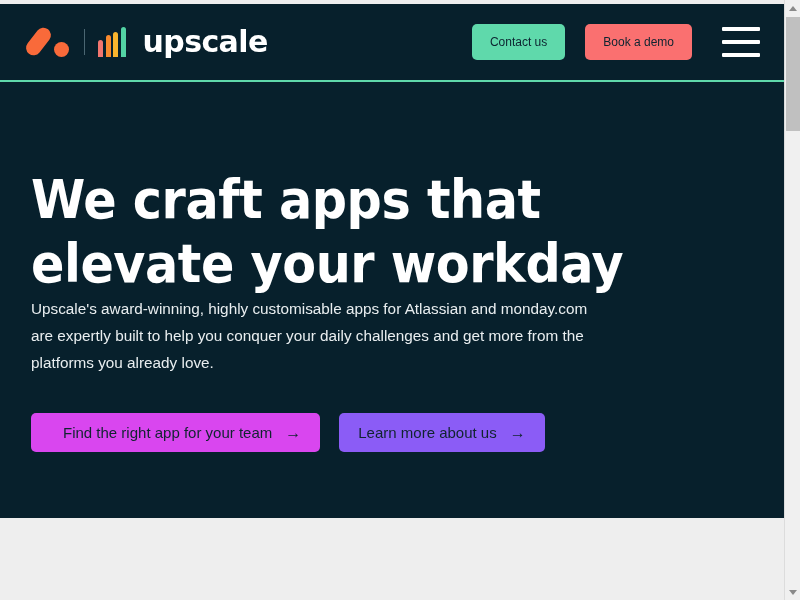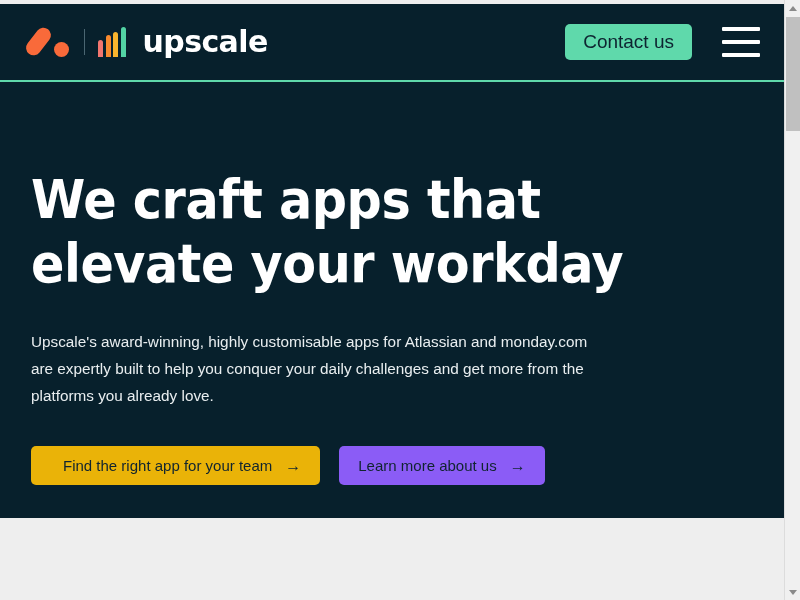--- a/index.html
+++ b/index.html
@@ -111,21 +111,21 @@
     margin-right: 24px;
     display: flex;
     align-items: center;
     gap: 20px;
   }
 
   .hbtn {
     border: none;
     cursor: pointer;
     font-family: "Liberation Sans", sans-serif;
-    font-size: 19px;
+    font-size: 12px;
     color: #0d2430;
     border-radius: 5px;
     height: 36px;
     padding: 0 18px;
     line-height: 36px;
     white-space: nowrap;
   }
   .hbtn.mint  { background: #5fd9ab; }
   .hbtn.coral { background: #fa7070; }
 
@@ -163,21 +163,21 @@
     transform: scaleX(0.93);
     transform-origin: left center;
   }
 
   .hero-para {
     color: #e9eef0;
     font-size: 15.3px;
     line-height: 26.8px;
     max-width: 560px;
   }
-  .para-1 { margin-top: 33px; }
+  .para-1 { }
   .para-2 { margin-top: 23px; }
 
   .cta-row {
     display: flex;
     gap: 19px;
     margin-top: 37px;
   }
 
   .cta {
     border: none;
@@ -186,21 +186,21 @@
     font-size: 15px;
     color: #10242f;
     border-radius: 5px;
     height: 39px;
     padding: 0 19px;
     display: inline-flex;
     align-items: center;
     gap: 13px;
     white-space: nowrap;
   }
-  .cta.mint  { background: #eab308; padding-left: 32px; }
+  .cta.mint  { background: #d946ef; padding-left: 32px; }
   .cta.coral { background: #8b5cf6; }
   .cta .arrow {
     font-size: 16px;
     line-height: 1;
     display: inline-block;
   }
 
   
   #scrollbar {
     position: absolute;
@@ -262,20 +262,21 @@
           <span class="b3"></span>
           <span class="b4"></span>
         </div>
 
         <div class="wordmark">upscale</div>
       </div>
 
       <div class="header-actions">
         <button class="hbtn mint">Contact us</button>
 
+        <button class="hbtn coral">Book a demo</button>
 
         <div class="hamburger">
           <i></i>
           <i></i>
           <i></i>
         </div>
       </div>
 
     </div>
 

